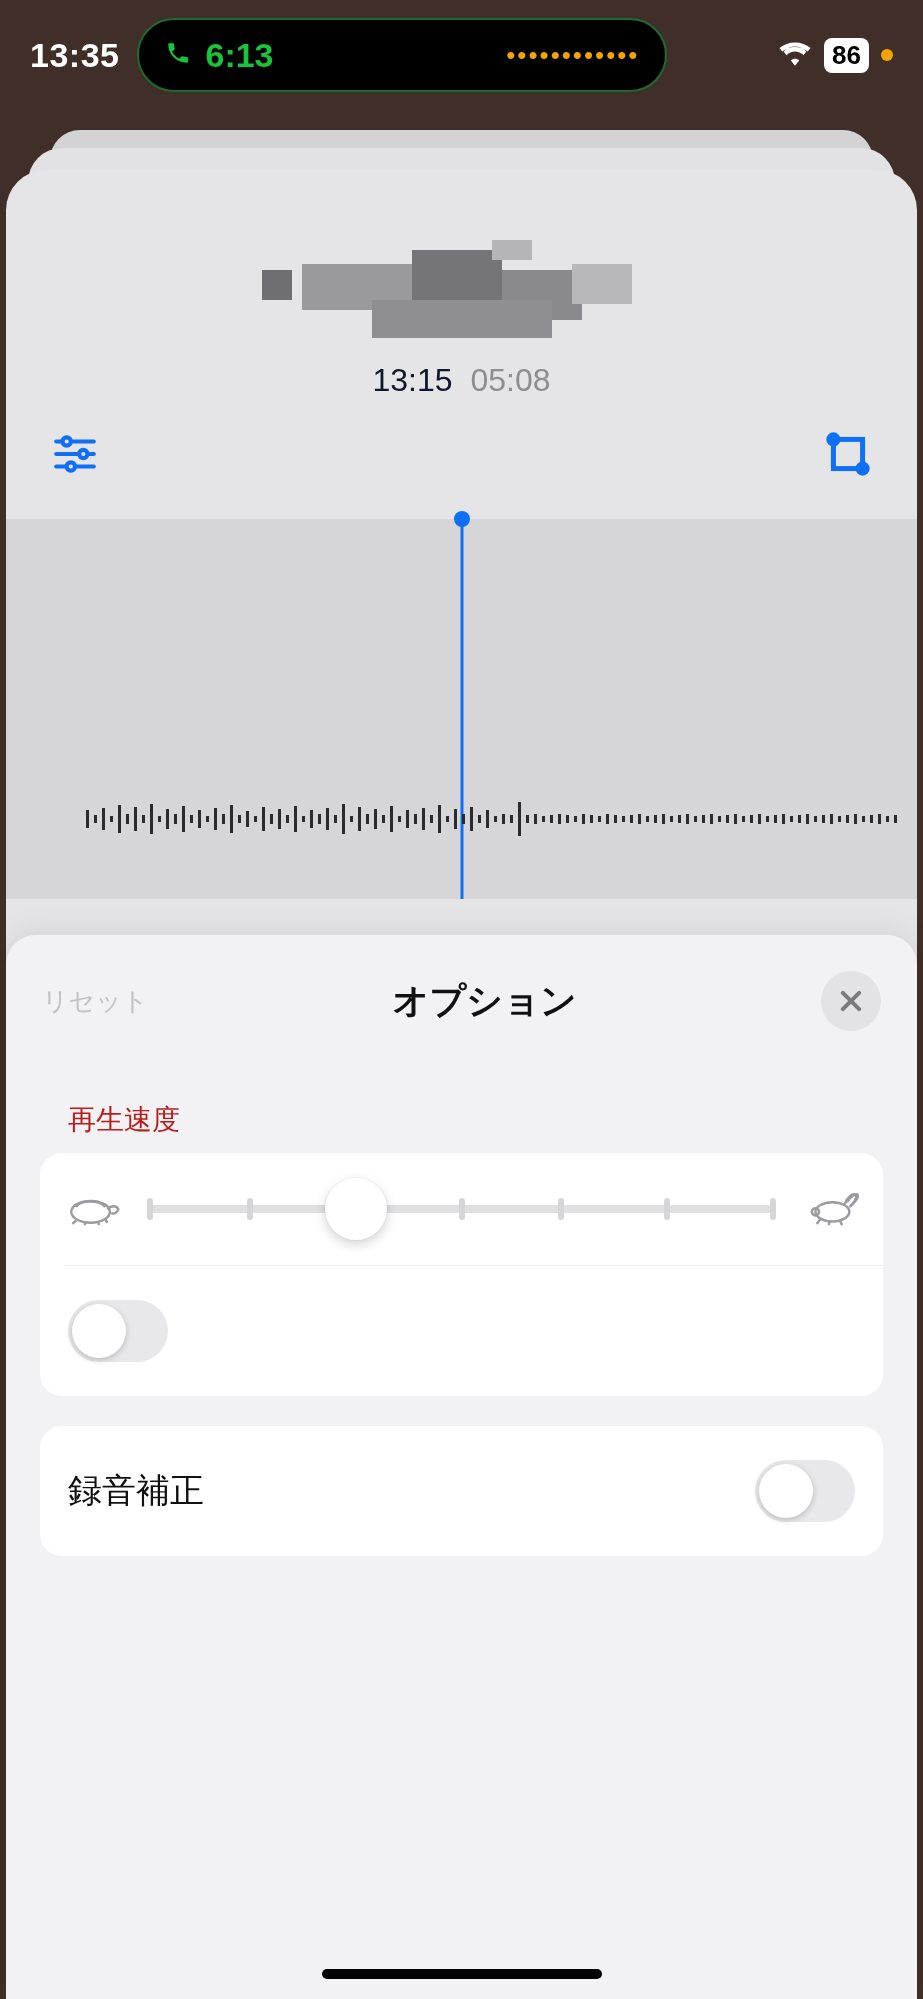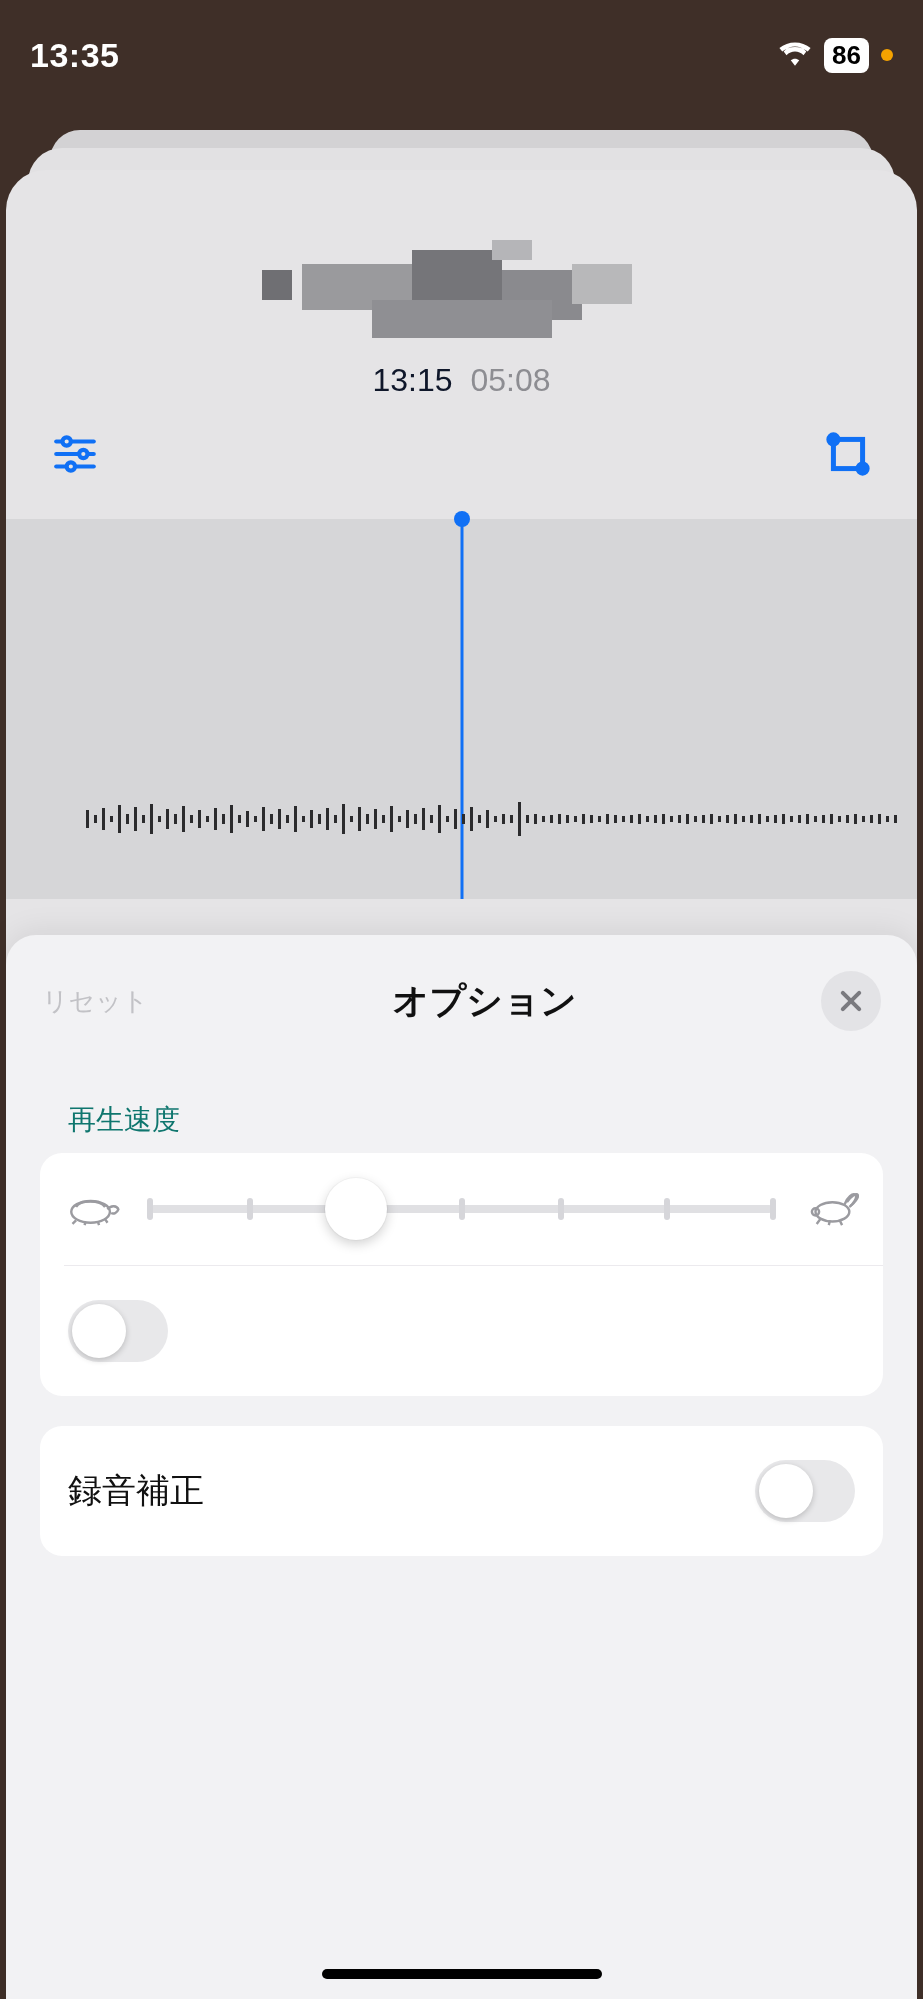--- a/index.html
+++ b/index.html
@@ -39,21 +39,21 @@
   .wave { position: absolute; left: 0; right: 0; top: 260px; height: 80px; display: flex; align-items: center; gap: 5px; padding-left: 80px; }
   .wave i { display: block; width: 3px; background: #2b2b2d; }
 
   
   .sheet { position: absolute; left: 6px; right: 6px; top: 935px; bottom: 0; background: #f2f2f4; border-radius: 30px 30px 0 0; box-shadow: 0 -4px 30px rgba(0,0,0,0.08); padding: 0 0 40px; }
   .sheet-head { display: flex; align-items: center; justify-content: space-between; padding: 36px 36px 20px; }
   .sheet-reset { color: #c2c2c6; font-size: 26px; }
   .sheet-title { font-size: 36px; font-weight: 700; color: #111; }
   .sheet-close { width: 60px; height: 60px; border-radius: 50%; background: #e3e3e6; display: flex; align-items: center; justify-content: center; color: #7a7a7f; }
 
-  .section-label { color: #0f766e; font-size: 28px; padding: 50px 62px 14px; }
+  .section-label { color: #b91c1c; font-size: 28px; padding: 50px 62px 14px; }
   .panel { background: #fff; border-radius: 22px; margin: 0 34px 30px; }
   .speed-row { display: flex; align-items: center; gap: 28px; padding: 26px 24px; }
   .speed-row svg { color: #9b9ba0; flex: 0 0 auto; }
   .speed-track { flex: 1; position: relative; height: 60px; }
   .speed-track .rail { position: absolute; top: 50%; left: 0; right: 0; height: 8px; background: #e0e0e3; border-radius: 6px; transform: translateY(-50%); }
   .speed-track .tick { position: absolute; top: 50%; width: 6px; height: 22px; background: #d6d6da; border-radius: 4px; transform: translate(-50%,-50%); }
   .speed-track .knob { position: absolute; top: 50%; width: 62px; height: 62px; background: #fff; border-radius: 50%; box-shadow: 0 4px 12px rgba(0,0,0,0.18), 0 0 0 1px rgba(0,0,0,0.03); transform: translate(-50%,-50%); }
 
   .divider { height: 1px; background: #eceaee; margin-left: 24px; }
 
@@ -62,20 +62,29 @@
   .toggle { width: 100px; height: 62px; background: #e8e8ea; border-radius: 40px; position: relative; }
   .toggle .kn { position: absolute; top: 4px; left: 4px; width: 54px; height: 54px; background: #fff; border-radius: 50%; box-shadow: 0 2px 6px rgba(0,0,0,0.2); }
 
   .home-ind { position: absolute; bottom: 20px; left: 50%; transform: translateX(-50%); width: 280px; height: 10px; background: #000; border-radius: 10px; }
 </style>
 </head>
 <body>
 
 <div class="status-bar">
   <div class="status-time">13:35</div>
+  <div class="call-pill">
+    <span class="phone">
+      <svg width="26" height="26" viewBox="0 0 24 24" fill="currentColor">
+          <path d="M6.6 10.8c1.4 2.8 3.8 5.1 6.6 6.6l2.2-2.2c.3-.3.7-.4 1-.2 1.2.4 2.5.6 3.8.6.6 0 1 .4 1 1v3.4c0 .6-.4 1-1 1C10.6 21 3 13.4 3 4c0-.6.4-1 1-1h3.4c.6 0 1 .4 1 1 0 1.3.2 2.6.6 3.8.1.4 0 .8-.2 1L6.6 10.8z"></path>
+        </svg>
+    </span>
+    <span class="dur">6:13</span>
+    <span class="dots">••••••••••••</span>
+  </div>
   <div class="status-right">
     <span>
       <svg width="34" height="26" viewBox="0 0 24 18" fill="#fff">
           <path d="M12 18l3-3.8c-1.7-1.6-4.3-1.6-6 0L12 18zm-6-7.5c3.3-3.3 8.7-3.3 12 0l2-2.5C15.6 3.3 8.4 3.3 4 8l2 2.5zM1 5.5C7 .2 17 .2 23 5.5l-2 2.5C16.2 3.6 7.8 3.6 3 8L1 5.5z"></path>
         </svg>
     </span>
     <span class="batt-pill">86</span>
     <span class="orange-dot"></span>
   </div>
 </div>

